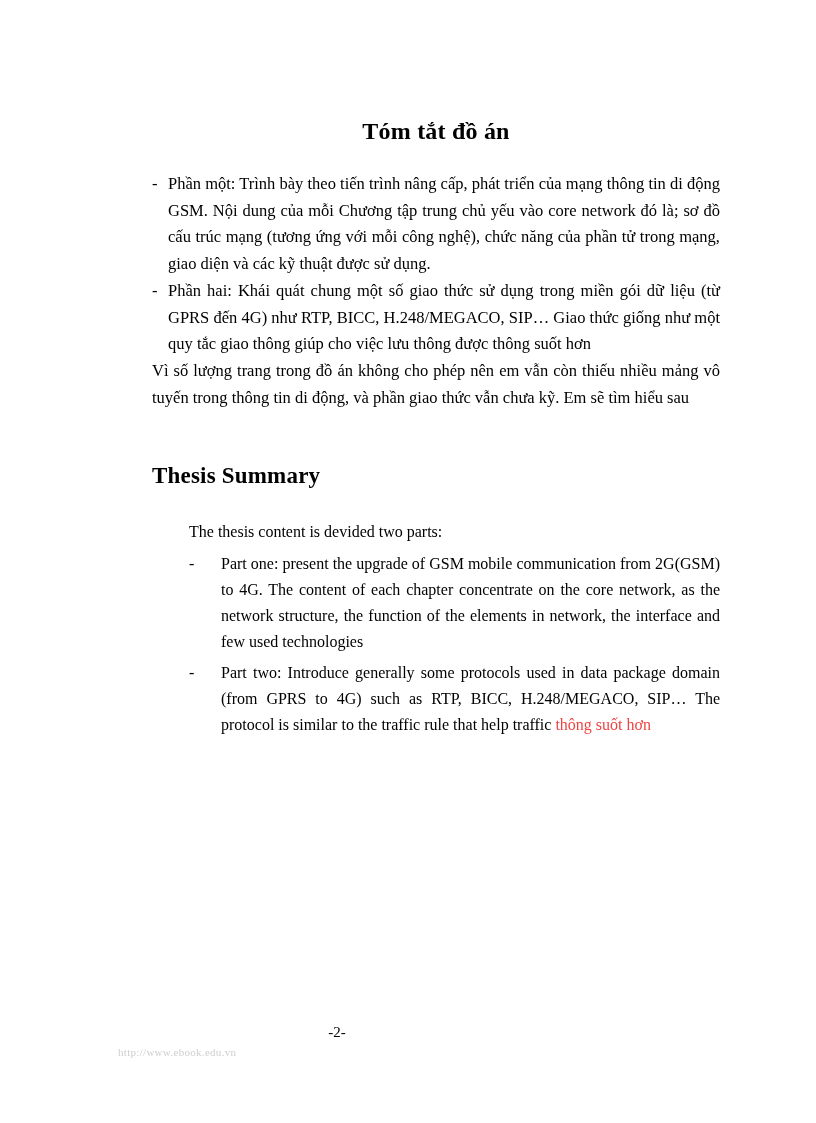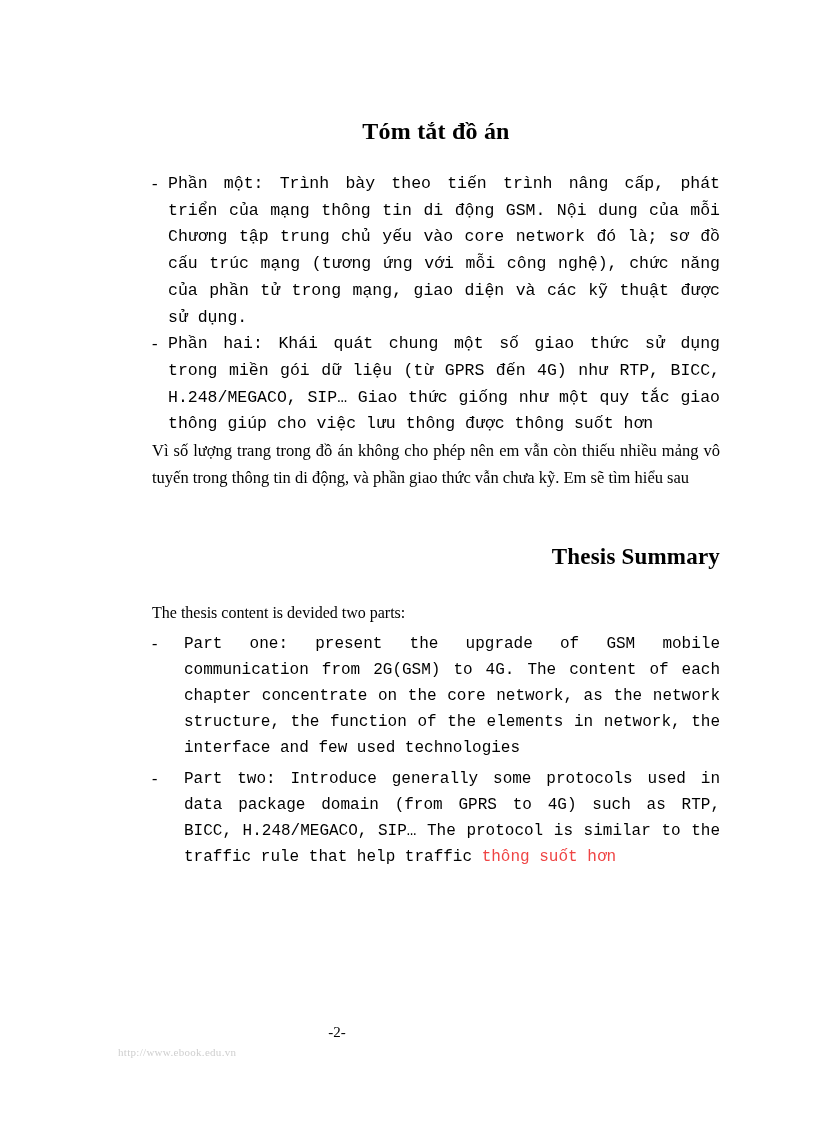--- a/index.html
+++ b/index.html
@@ -31,21 +31,21 @@
   h1.doc-title {
     font-size: 24px;
     font-weight: bold;
     text-align: center;
     margin: 0 0 26px 0;
     letter-spacing: 0.2px;
   }
   h1.doc-title-2 {
     font-size: 23px;
     font-weight: bold;
-    text-align: right;
+    text-align: left;
     margin: 0 0 30px 0;
     letter-spacing: 0.2px;
   }
   .para {
     font-size: 16.5px;
     line-height: 1.62;
     text-align: justify;
     margin: 0 0 0 0;
     text-justify: inter-word;
   }
@@ -58,29 +58,29 @@
     line-height: 1.62;
     text-align: justify;
   }
   .bullet-row .dash {
     width: 16px;
     flex: 0 0 16px;
   }
   .bullet-row .btext {
     flex: 1 1 auto;
     text-align: justify;
-    font-family: Liberation Mono, monospace;
   }
   .spacer-sm { height: 5px; }
   .spacer-lg { height: 52px; }
 
   .en-block .para,
   .en-block .bullet-row {
     font-size: 16px;
     line-height: 1.63;
+    margin-left: 37px;
   }
   .en-block .bullet-row .dash {
     width: 20px;
     flex: 0 0 20px;
   }
   .en-block .bullet-row .btext {
     padding-left: 12px;
   }
   .red {
     color: #ef4444;

